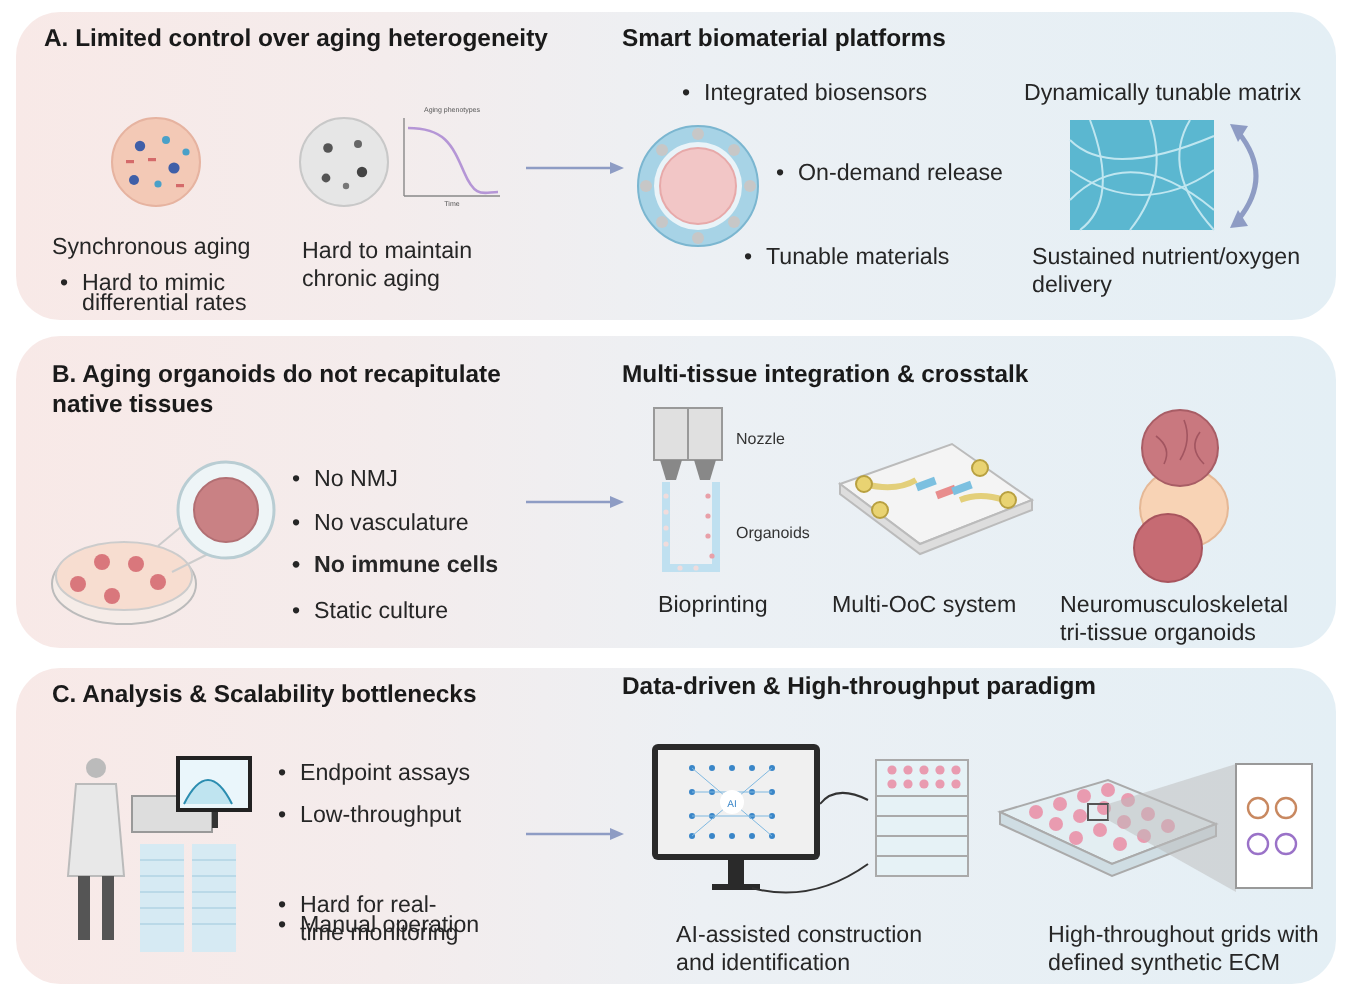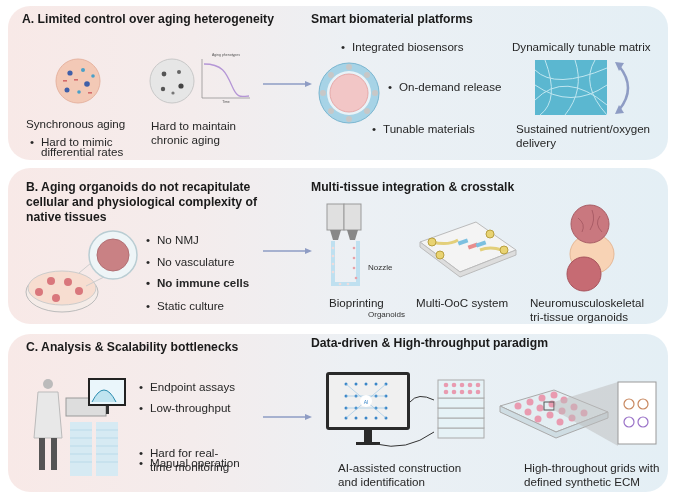--- a/index.html
+++ b/index.html
@@ -5,21 +5,21 @@
   html,body{margin:0;padding:0;background:#fff;}
   body{width:682px;height:499px;position:relative;overflow:hidden;font-family:"Liberation Sans",sans-serif;color:#222;}
   .panel{position:absolute;left:8px;width:660px;border-radius:22px;
     background:linear-gradient(90deg,#f8e9e7 0%,#f4ecec 28%,#ecf0f4 52%,#e4eff5 100%);}
   #pA{top:6px;height:154px;}
   #pB{top:168px;height:156px;}
   #pC{top:334px;height:158px;}
   .abs{position:absolute;}
   .title{font-weight:bold;font-size:12.2px;line-height:15px;color:#1a1a1a;}
   .txt{font-size:11.6px;line-height:14px;color:#262626;}
-  .small{font-size:8px;color:#333;margin-top:48px;}
+  .small{font-size:8px;color:#333;}
   .bul{position:absolute;font-size:11.6px;line-height:14px;color:#262626;white-space:nowrap;}
   .bul::before{content:"•";position:absolute;left:-11px;top:0;}
   svg{position:absolute;overflow:visible;}
 </style>
 </head>
 <body>
 
 <div class="panel" id="pA"></div>
 <div class="abs title" style="left:22px;top:12px;">
   <div>A. Limited control over aging heterogeneity</div>
@@ -105,21 +105,20 @@
     <path d="M0 54 L9 53 L4 45 Z" fill="#8e9cc4"></path>
 </svg>
 <div class="abs txt" style="left:516px;top:122px;">
   <div>Sustained nutrient/oxygen</div>
   <div>delivery</div>
 </div>
 
 <div class="panel" id="pB"></div>
 <div class="abs title" style="left:26px;top:180px;">
   <div>B. Aging organoids do not recapitulate</div>
-  <div>cellular and physiological complexity of</div>
   <div>native tissues</div>
 </div>
 <svg style="left:24px;top:228px;" width="115" height="92">
   <ellipse cx="38" cy="64" rx="36" ry="20" fill="#f5ece8" stroke="#bbb"></ellipse>
   <ellipse cx="38" cy="60" rx="34" ry="17" fill="#f7ddd0" stroke="#ccc"></ellipse>
   <g fill="#d9777c">
       <circle cx="27" cy="53" r="4"></circle>
       <circle cx="44" cy="54" r="4"></circle>
       <circle cx="15" cy="64" r="4"></circle>
       <circle cx="55" cy="63" r="4"></circle>

